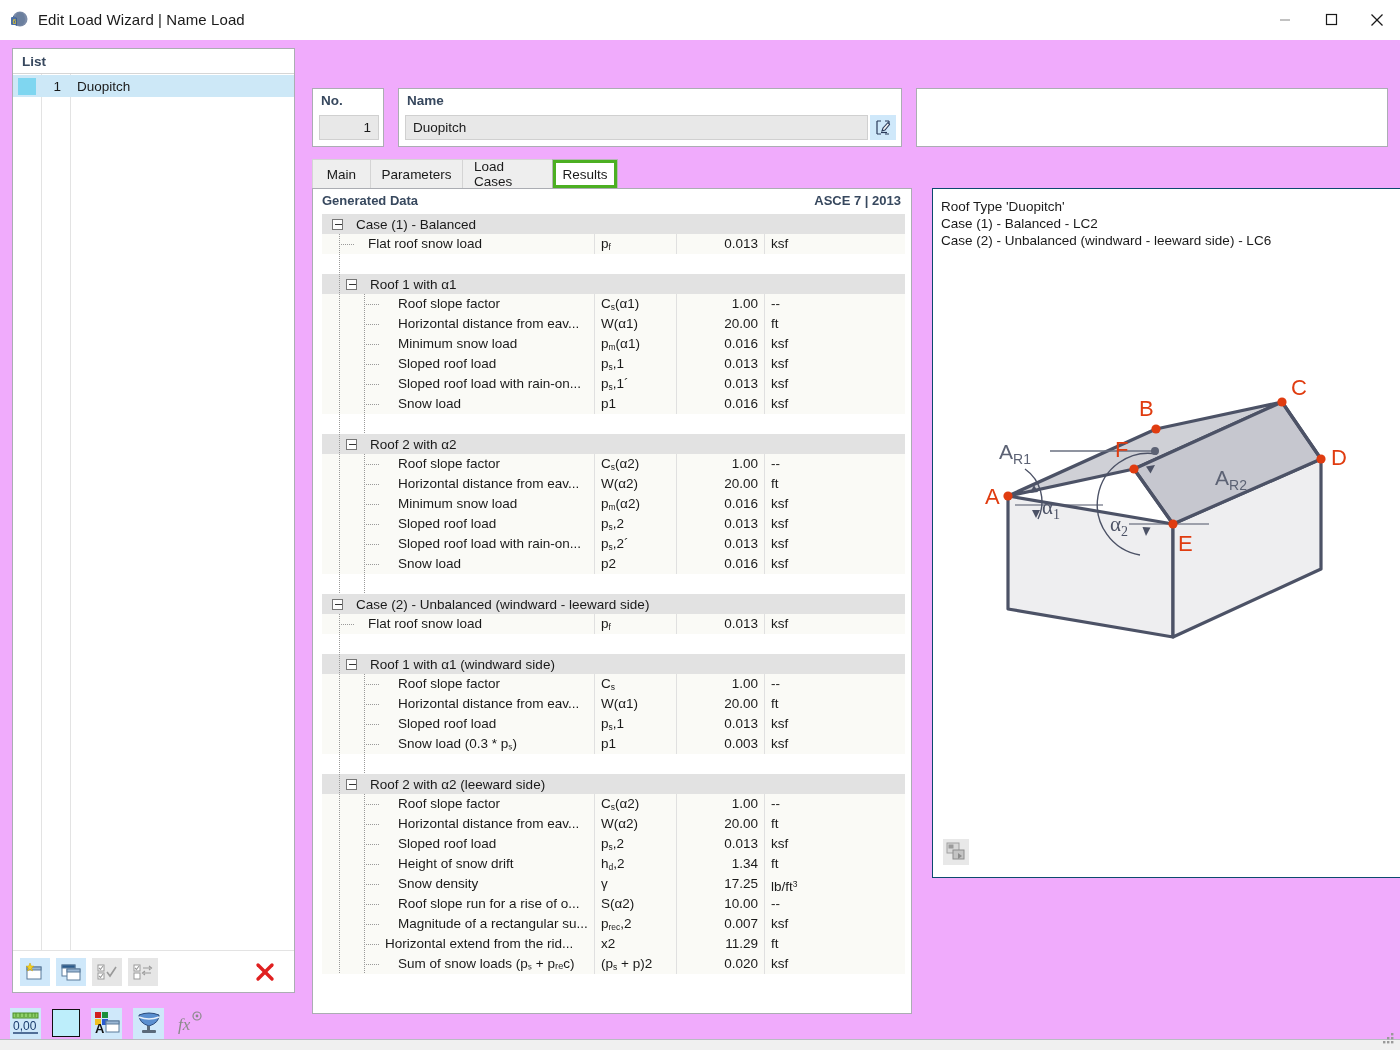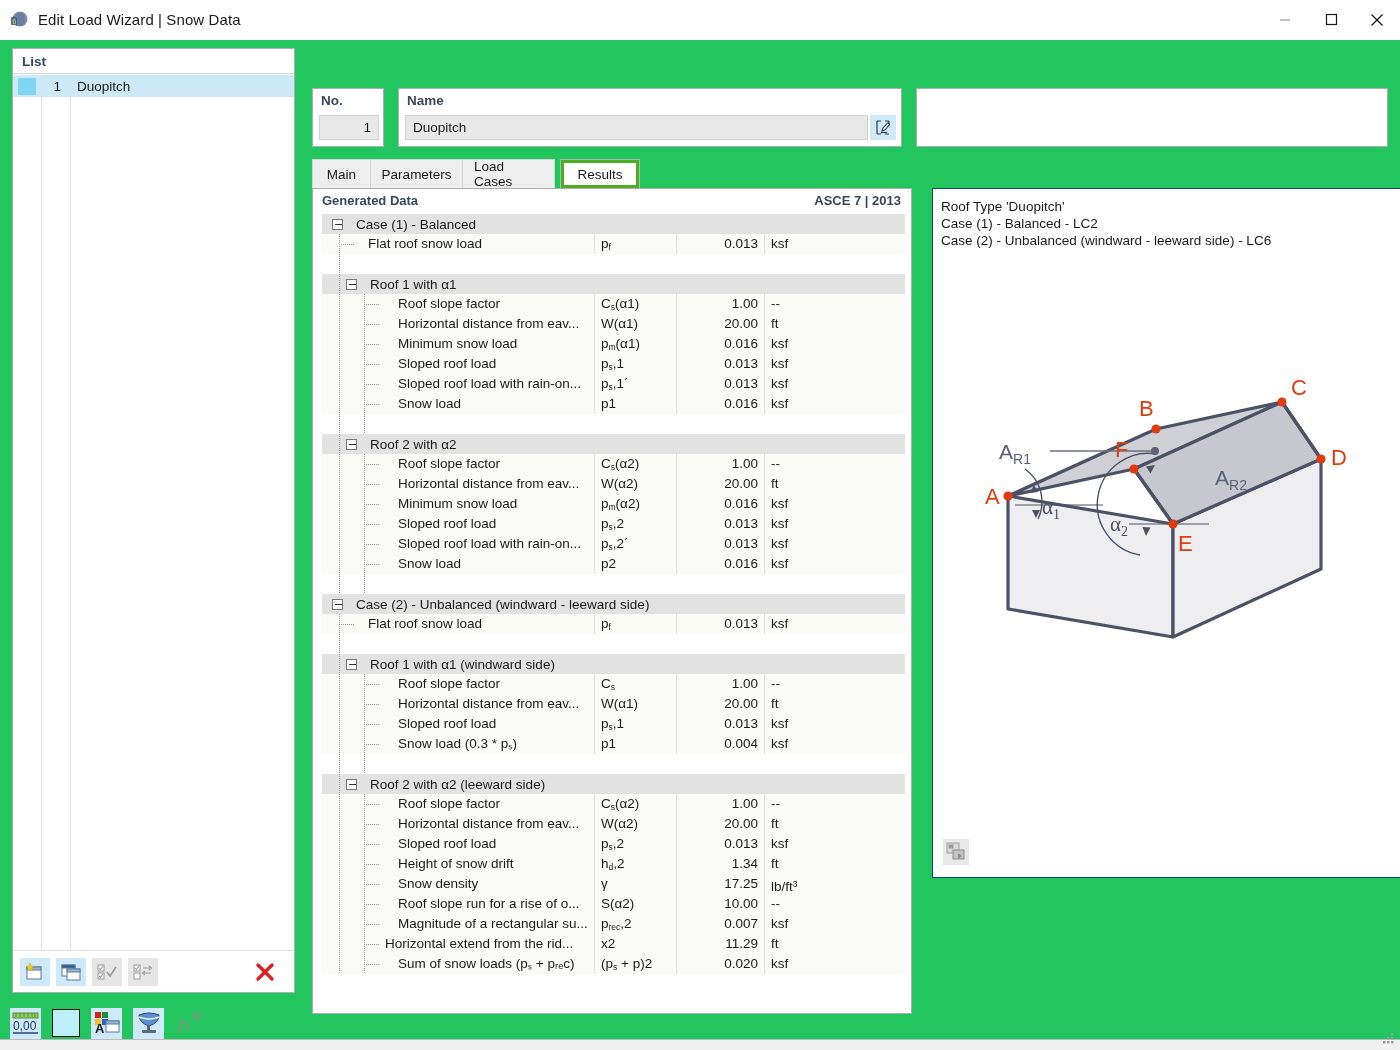--- a/index.html
+++ b/index.html
@@ -29,21 +29,21 @@
   }
   .wctl {
     width: 46px; height: 40px; display: flex; align-items: center; justify-content: center;
     flex: none;
   }
   .wctl svg { display: block; }
 
   
   #winbody {
     position: absolute; left: 0; top: 40px; width: 1400px; height: 1010px;
-    background: #22c55e;
+    background: #f0abfc;
   }
 
   
   #list-panel {
     position: absolute; left: 12px; top: 8px; width: 283px; height: 945px;
     background: #ffffff; border: 1px solid #abadb3;
   }
   #list-header {
     height: 25px; border-bottom: 1px solid #d6d6d6;
     display: flex; align-items: center;
@@ -243,21 +243,21 @@
 <div id="titlebar">
   <div id="title-icon">
     <svg width="20" height="20" viewBox="0 0 20 20">
       <ellipse cx="11" cy="9" rx="7.5" ry="7.5" fill="#7b8ba8"></ellipse>
       <ellipse cx="11" cy="9" rx="5" ry="6.8" fill="#6b7f9e"></ellipse>
       <path d="M4 6 L4 14 L8 16 L8 8 Z" fill="#3f5f8f"></path>
       <rect x="2" y="7" width="5" height="8" rx="1" fill="#4a6ea5"></rect>
       <text x="3.4" y="14" font-size="7" fill="#f5d020" font-family="'Liberation Sans',sans-serif">6</text>
     </svg>
   </div>
-  <div id="title-text">Edit Load Wizard | Snow Data</div>
+  <div id="title-text">Edit Load Wizard | Name Load</div>
   <div style="flex:1"></div>
   <div class="wctl">
     <svg width="12" height="12" viewBox="0 0 12 12">
         <line x1="1" y1="6" x2="11" y2="6" stroke="#9a9a9a" stroke-width="1.2"></line>
       </svg>
   </div>
   <div class="wctl">
     <svg width="13" height="13" viewBox="0 0 13 13">
         <rect x="1.5" y="1.5" width="10" height="10" fill="none" stroke="#1a1a1a" stroke-width="1.2"></rect>
       </svg>
@@ -350,21 +350,21 @@
   <div id="tabstrip">
     <div class="tab" style="left:0; width:59px;">
       <span>Main</span>
     </div>
     <div class="tab" style="left:58px; width:93px;">
       <span>Parameters</span>
     </div>
     <div class="tab" style="left:150px; width:93px;">
       <span>Load Cases</span>
     </div>
-    <div class="tab active" style="left:248px; width:80px;">
+    <div class="tab active" style="left:240px; width:66px;">
       <span>Results</span>
       <div id="tab-results-highlight"></div>
     </div>
   </div>
 
   <div id="results-panel">
     <div id="gd-header">
       <span>Generated Data</span>
       <span>ASCE 7 | 2013</span>
     </div>
@@ -561,21 +561,21 @@
           <span class="cell-sym">p<sub>s</sub>,1</span>
           <span class="cell-val">0.013</span>
           <span class="cell-unit">ksf</span>
         </div>
         <div class="dtr">
           <span class="treeline" style="left: 42px;"></span>
           <span class="treeline" style="left: 17px;"></span>
           <span class="elbow" style="left: 44px; width: 14px;"></span>
           <span class="desc-txt" style="left: 76px; width: 192px;">Snow load (0.3 * pₛ)</span>
           <span class="cell-sym">p1</span>
-          <span class="cell-val">0.004</span>
+          <span class="cell-val">0.003</span>
           <span class="cell-unit">ksf</span>
         </div>
         <div class="spacer">
           <span class="vline" style="left: 17px;"></span>
           <span class="vline" style="left: 42px;"></span>
         </div>
         <div class="grp lvl1">
           <span class="exp"></span>
           <span class="dashes"></span>
           <span>Roof 2 with α2 (leeward side)</span>

